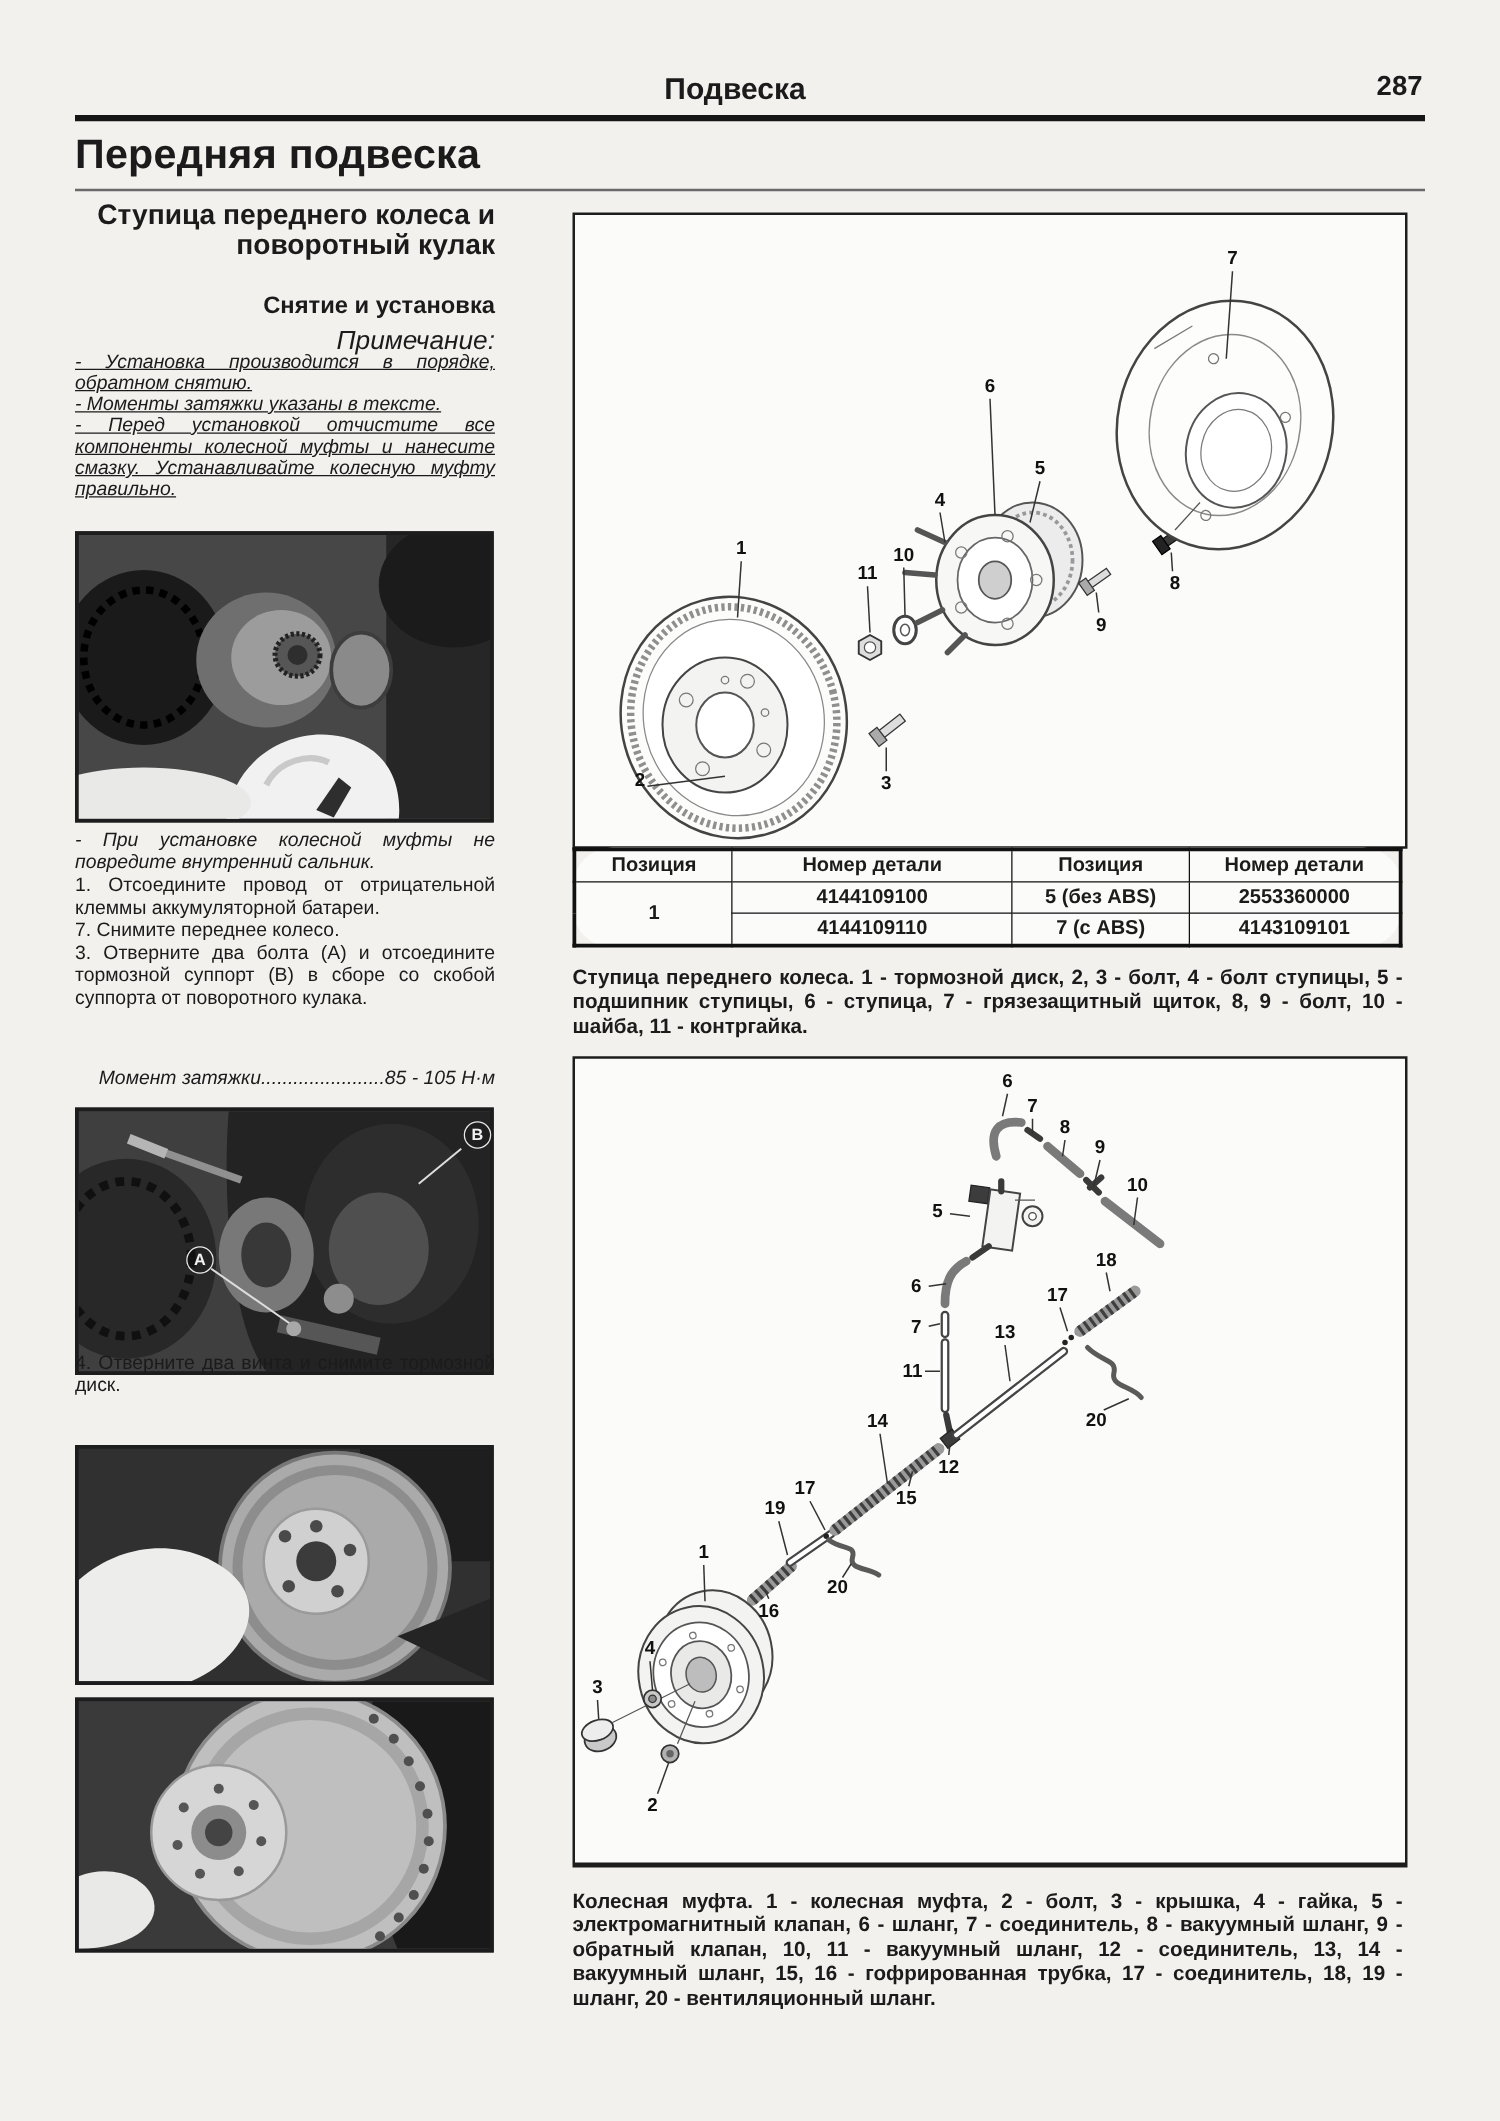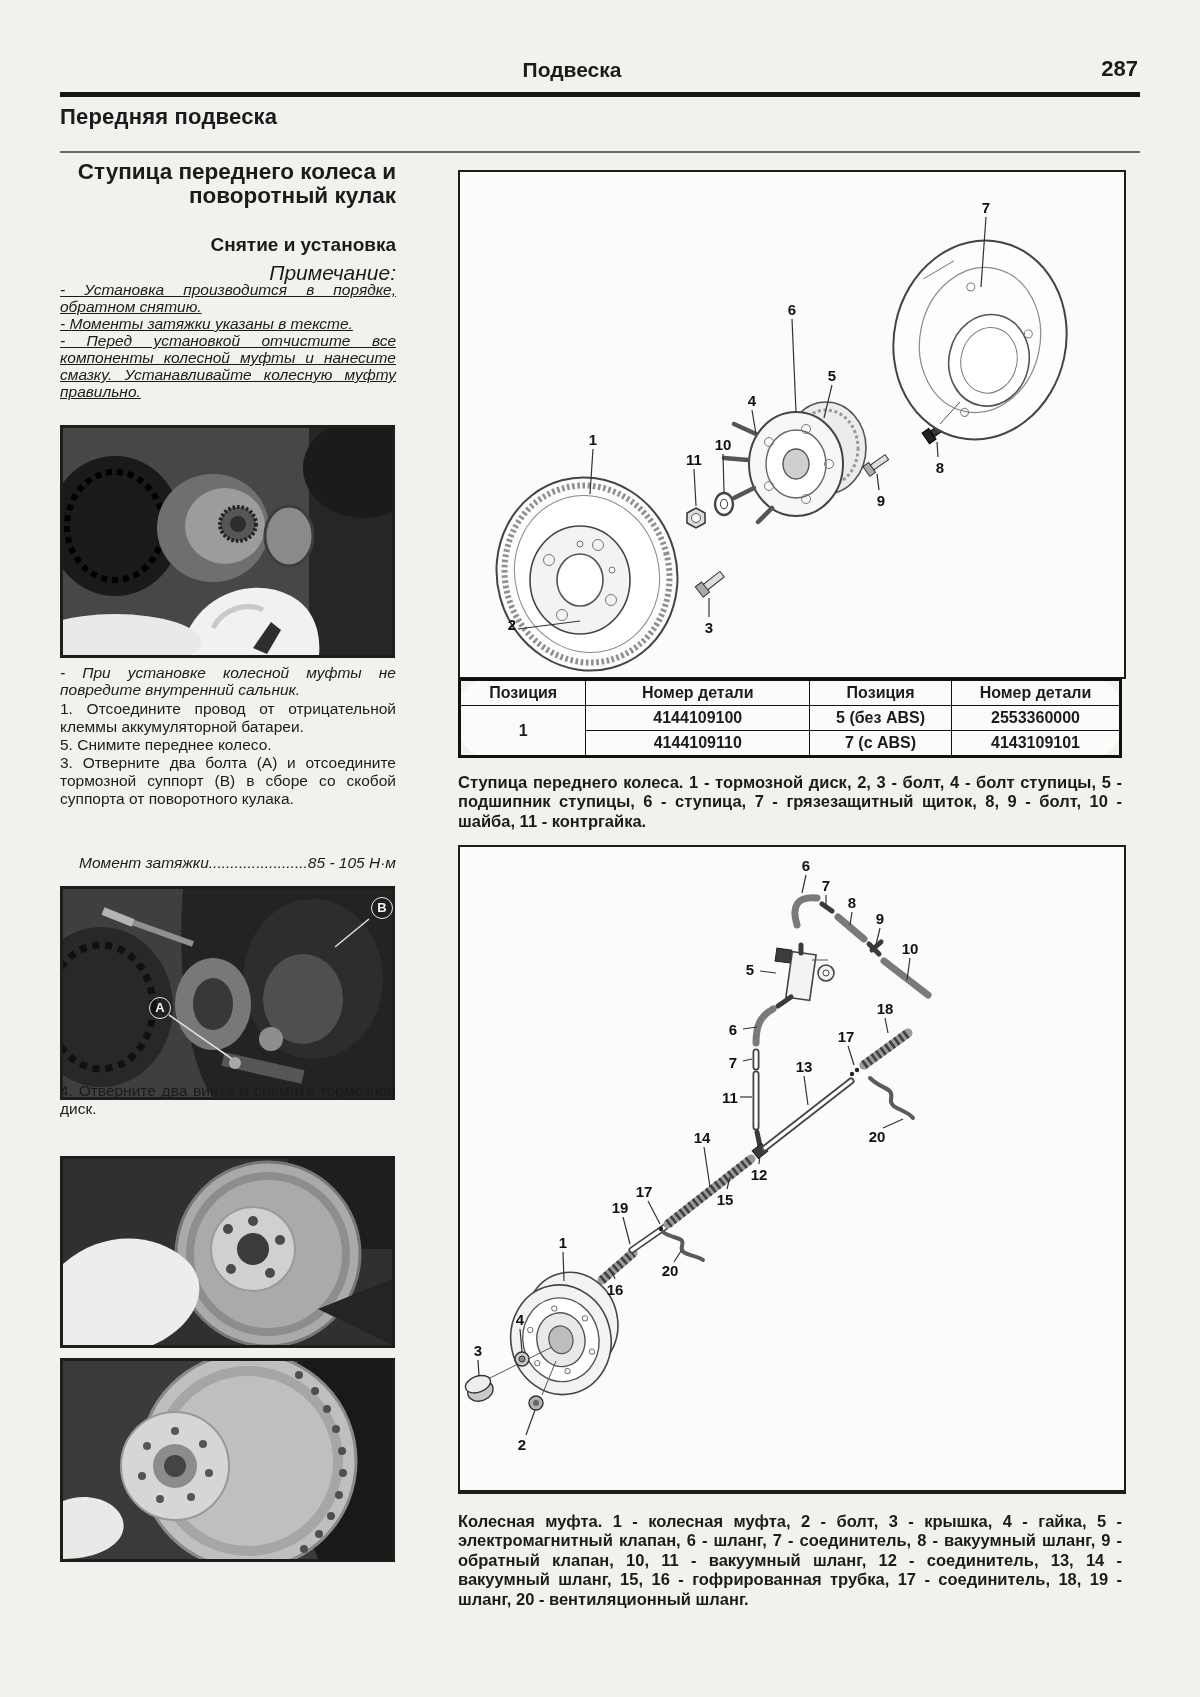--- a/index.html
+++ b/index.html
@@ -3,25 +3,25 @@
 <meta charset="utf-8">
 <style>
   html,body{margin:0;padding:0;background:#d8d8d4;}
   .page{
     position:relative; width:1200px; height:1697px; margin:0 auto;
     background:#f2f1ee; color:#1b1b1b;
     font-family:"Liberation Sans", sans-serif;
     overflow:hidden;
   }
   
-  .hdr-title{position:absolute;top:58px;left:0;width:1144px;text-align:center;
-    font-size:21px;font-weight:bold;}
+  .hdr-title{position:absolute;top:58px;left:16px;width:1144px;text-align:center;
+    font-size:24px;font-weight:bold;}
   .hdr-num{position:absolute;top:56px;right:62px;font-size:22px;font-weight:bold;}
   .hdr-rule{position:absolute;top:92px;left:60px;width:1080px;height:5px;background:#161616;}
-  .h1{position:absolute;top:104px;left:60px;font-size:22px;font-weight:bold;letter-spacing:.2px;}
+  .h1{position:absolute;top:104px;left:60px;font-size:33px;font-weight:bold;letter-spacing:.2px;}
   .h1-rule{position:absolute;top:151px;left:60px;width:1080px;height:2px;background:#6a6a6a;}
 
   
   .lcol{position:absolute;left:60px;width:336px;text-align:right;}
   .subtitle{top:160px;font-size:22.5px;font-weight:bold;line-height:24px;}
   .sect{top:234px;font-size:19px;font-weight:bold;}
   .notelabel{top:261px;font-size:21px;font-style:italic;}
   .notes{top:281px;font-size:15.5px;font-style:italic;line-height:17px;text-align:justify;}
   .notes p{margin:0;text-decoration:underline;}
   .warn{top:664px;font-size:15.5px;font-style:italic;line-height:17px;text-align:justify;}
@@ -106,21 +106,21 @@
       <path d="M118,227 C126,168 188,146 228,168 C262,186 256,227 256,227 Z" fill="#f1f1f1"></path>
       <path d="M150,200 C160,180 185,174 200,182" fill="none" stroke="#c9c9c9" stroke-width="5"></path>
       <ellipse cx="52" cy="214" rx="86" ry="28" fill="#e9e9e7"></ellipse>
       <path d="M190,220 l18,-26 10,8 -14,24 Z" fill="#2e2e2e"></path>
     </svg>
   </div>
 
   <div class="lcol warn">- При установке колесной муфты не повредите внутренний сальник.</div>
   <div class="lcol steps">
     <p>1. Отсоедините провод от отрицательной клеммы аккумуляторной батареи.</p>
-    <p>5. Снимите переднее колесо.</p>
+    <p>7. Снимите переднее колесо.</p>
     <p>3. Отверните два болта (А) и отсоедините тормозной суппорт (В) в сборе со скобой суппорта от поворотного кулака.</p>
   </div>
   <div class="lcol torque">Момент затяжки.......................85 - 105 Н·м</div>
 
   <div class="photo p2">
     <svg width="329" height="208" viewBox="0 0 329 208">
       <rect width="329" height="208" fill="#3f3f3f"></rect>
       <ellipse cx="38" cy="118" rx="72" ry="80" fill="#282828"></ellipse>
       <ellipse cx="38" cy="118" rx="52" ry="62" fill="none" stroke="#101010" stroke-width="7" stroke-dasharray="7 6"></ellipse>
       <path d="M120,0 L329,0 L329,208 L150,208 C120,170 115,60 120,0 Z" fill="#232323"></path>

